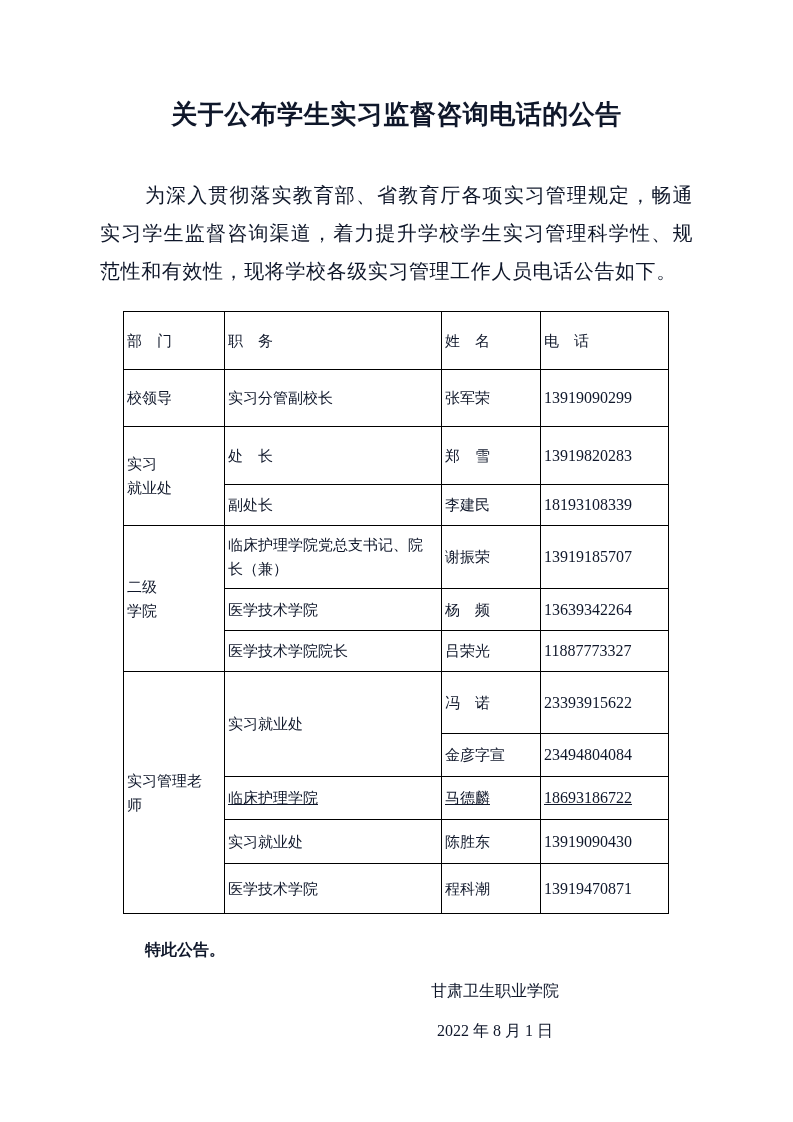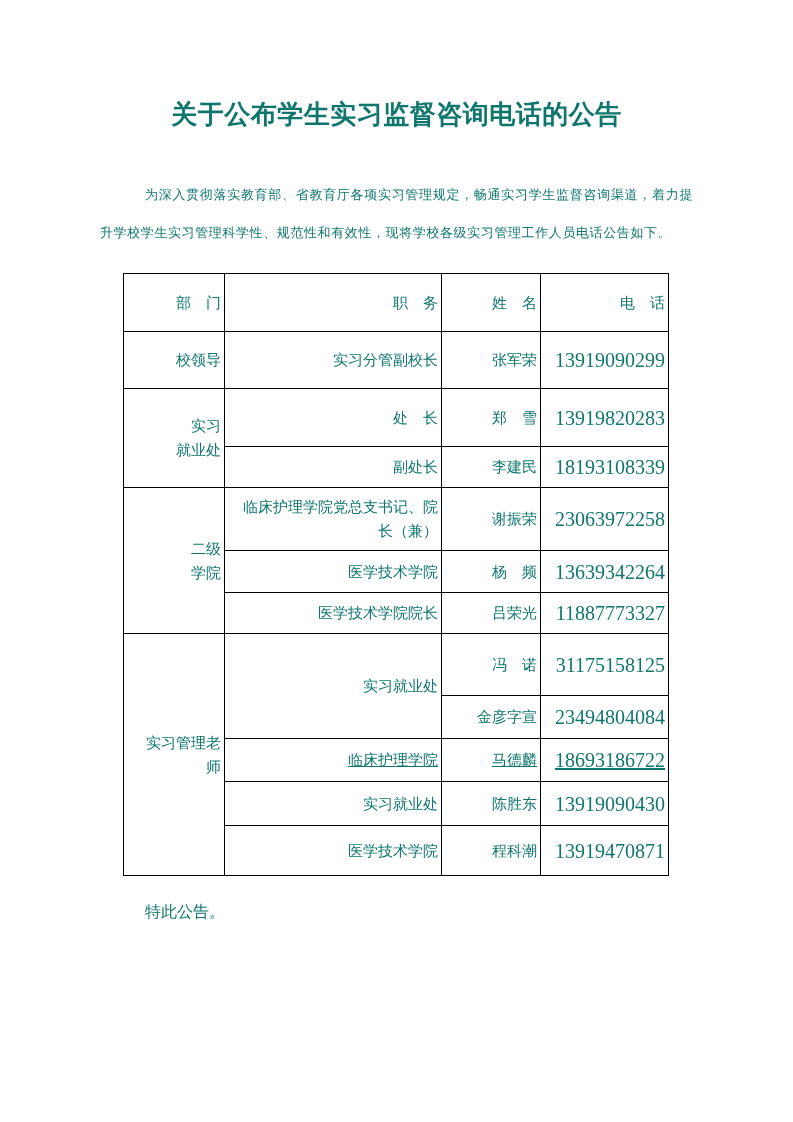--- a/index.html
+++ b/index.html
@@ -1,76 +1,77 @@
 <!DOCTYPE html>
 <html><head>
 <meta charset="utf-8">
 <style>
   html, body { margin: 0; padding: 0; background: #ffffff; }
   .page {
     width: 793px; height: 1122px;
-    background: #ffffff; color: #0f766e;
+    background: #ffffff; color: #0f172a;
     font-family: "Liberation Serif", "DejaVu Serif", serif;
     box-sizing: border-box;
     padding: 98px 100px 12px 100px;
     overflow: hidden;
     position: relative;
   }
   .doc-title {
     margin: 0;
     font-size: 26px;
     font-weight: bold;
     text-align: center;
     line-height: 34px;
     letter-spacing: 0.5px;
   }
   .intro {
     margin: 44px 0 0 0;
-    font-size: 13px;
+    font-size: 20px;
     line-height: 38px;
     letter-spacing: 0.6px;
     text-align: justify;
     text-indent: 45px;
   }
   table.contact-table {
     border-collapse: collapse;
     table-layout: fixed;
     width: 545px;
     margin: 21px 0 0 23px;
   }
   .contact-table th, .contact-table td {
     border: 1px solid #000;
     font-weight: normal;
     font-size: 15px;
     line-height: 24px;
-    text-align: right;
+    text-align: left;
     vertical-align: middle;
     padding: 2px 3px;
     white-space: pre-line;
     overflow: hidden;
     box-sizing: border-box;
   }
-  .contact-table td.phone { font-size: 20px; }
+  .contact-table td.phone { font-size: 16px; }
   tr.rh-header { height: 58px; }
   tr.rh-1  { height: 57px; }
   tr.rh-2  { height: 58px; }
   tr.rh-3  { height: 41px; }
   tr.rh-4  { height: 63px; }
   tr.rh-5  { height: 42px; }
   tr.rh-6  { height: 41px; }
   tr.rh-7  { height: 62px; }
   tr.rh-8  { height: 43px; }
   tr.rh-9  { height: 43px; text-decoration: underline; }
   tr.rh-10 { height: 44px; }
   tr.rh-11 { height: 50px; }
   .closing {
     margin: 17px 0 0 0;
     font-size: 16px;
     line-height: 38px;
     text-indent: 45px;
+    font-weight: bold;
   }
   .sign-wrap {
     width: 300px;
     margin: 2px 48px 0 auto;
     text-align: center;
     font-size: 16px;
     line-height: 40px;
   }
   .sign-line { display: block; }
 </style>
@@ -117,39 +118,39 @@
         <td>李建民</td>
         <td class="phone">18193108339</td>
       </tr>
 
       <tr class="rh-4">
         <td rowspan="3">二级
 学院</td>
         <td>临床护理学院党总支书记、院
 长（兼）</td>
         <td>谢振荣</td>
-        <td class="phone">23063972258</td>
+        <td class="phone">13919185707</td>
       </tr>
       <tr class="rh-5">
         <td>医学技术学院</td>
         <td>杨　频</td>
         <td class="phone">13639342264</td>
       </tr>
       <tr class="rh-6">
         <td>医学技术学院院长</td>
         <td>吕荣光</td>
         <td class="phone">11887773327</td>
       </tr>
 
       <tr class="rh-7">
         <td rowspan="5">实习管理老
 师</td>
         <td rowspan="2">实习就业处</td>
         <td>冯　诺</td>
-        <td class="phone">31175158125</td>
+        <td class="phone">23393915622</td>
       </tr>
       <tr class="rh-8">
         <td>金彦字宣</td>
         <td class="phone">23494804084</td>
       </tr>
       <tr class="rh-9">
         <td>临床护理学院</td>
         <td>马德麟</td>
         <td class="phone">18693186722</td>
       </tr>
@@ -162,15 +163,17 @@
         <td>医学技术学院</td>
         <td>程科潮</td>
         <td class="phone">13919470871</td>
       </tr>
     </tbody>
   </table>
 
   <p class="closing">特此公告。</p>
 
   <div class="sign-wrap">
+    <span class="sign-line">甘肃卫生职业学院</span>
+    <span class="sign-line">2022 年 8 月 1 日</span>
   </div>
 
 </div>
 
 </body></html>

